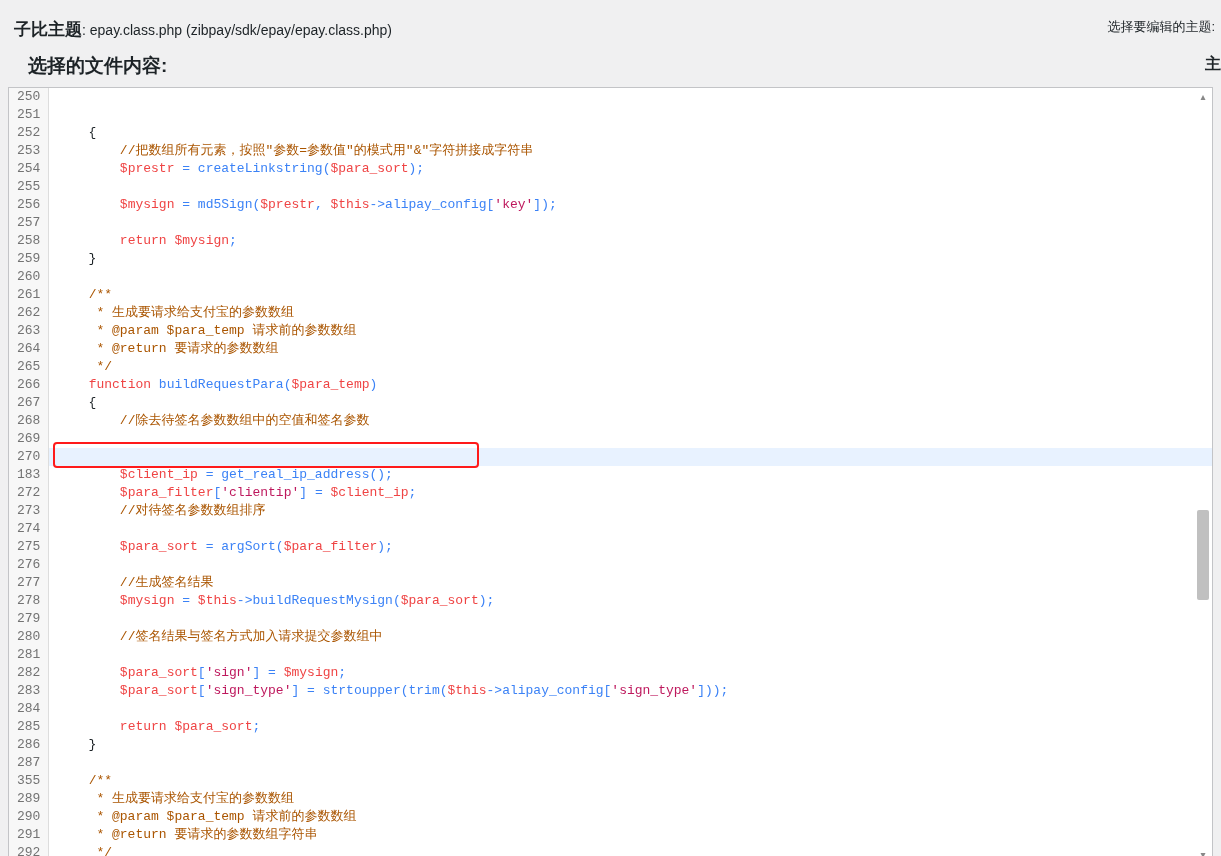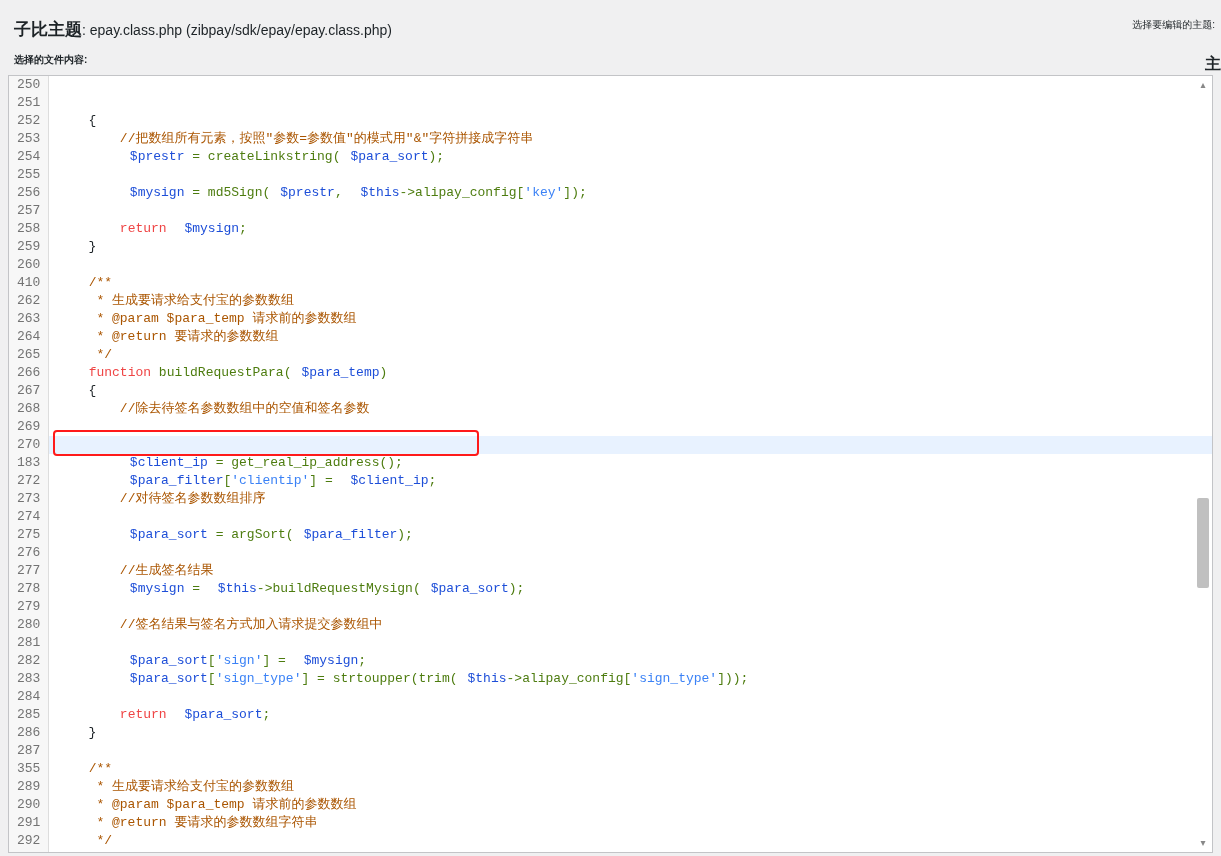--- a/index.html
+++ b/index.html
@@ -19,25 +19,25 @@
     font-weight: 600;
   }
   .header-sub {
     font-size: 14px;
     font-weight: 400;
   }
   .right-label {
     position: absolute;
     right: 6px;
     top: 18px;
-    font-size: 10px;
+    font-size: 13px;
   }
   .sub-label {
-    padding: 6px 14px 8px;
-    font-size: 10px;
+    padding: 6px 28px 8px;
+    font-size: 19px;
     font-weight: 600;
   }
   .zhu-edge {
     position: absolute;
     right: 0;
     top: 56px;
     font-size: 16px;
     font-weight: 600;
     line-height: 1;
   }
@@ -67,24 +67,24 @@
   }
   .gutter div { padding: 0 2px; }
   .code {
     flex: 1;
     padding-left: 8px;
     white-space: pre;
     position: relative;
   }
   .code-line { height: 18px; }
   .comment { color: #a50; }
-  .var { color: #1d4ed8; margin-left: 10px; }
+  .var { color: #ef4444; }
   .keyword { color: #ef4444; }
-  .string { color: #3b82f6; }
-  .func { color: #4d7c0f; }
+  .string { color: #be185d; }
+  .func { color: #3b82f6; }
   .highlight-row {
     position: absolute;
     left: 0;
     right: 0;
     height: 18px;
     background: #e8f2ff;
   }
   .highlight-box {
     position: absolute;
     border: 2.5px solid #ff1a1a;
@@ -138,21 +138,21 @@
         <div>251</div>
         <div>252</div>
         <div>253</div>
         <div>254</div>
         <div>255</div>
         <div>256</div>
         <div>257</div>
         <div>258</div>
         <div>259</div>
         <div>260</div>
-        <div>410</div>
+        <div>261</div>
         <div>262</div>
         <div>263</div>
         <div>264</div>
         <div>265</div>
         <div>266</div>
         <div>267</div>
         <div>268</div>
         <div>269</div>
         <div>270</div>
         <div>183</div>

